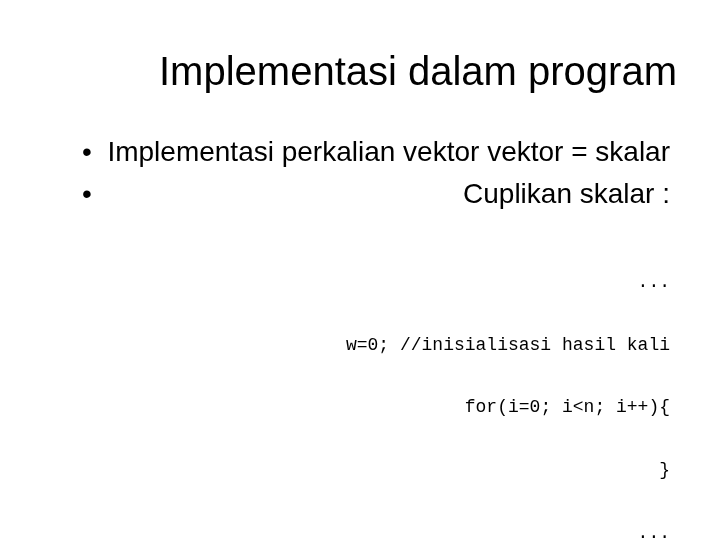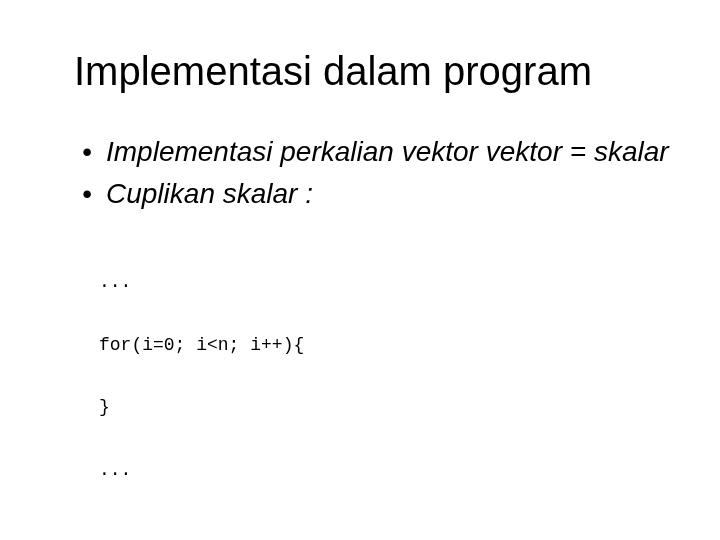--- a/index.html
+++ b/index.html
@@ -1,15 +1,15 @@
 <!DOCTYPE html>
 <html><head>
 <meta charset="utf-8">
 <style>
-  * { margin: 7px; padding: 0; box-sizing: border-box; }
+  * { margin: 7px; padding: 0; box-sizing: border-box; text-align: right; }
   body {
     width: 720px;
     height: 540px;
     background: #ffffff;
     font-family: Arial, Helvetica, sans-serif;
     color: #000000;
     padding: 28px 50px 40px 50px;
   }
   .title {
     font-size: 40px;
@@ -20,21 +20,20 @@
   .bullets {
     list-style: none;
     margin-bottom: 28px;
   }
   .bullets li {
     font-size: 28px;
     line-height: 1.25;
     padding-left: 28px;
     position: relative;
     margin-bottom: 4px;
-    font-style: italic;
   }
   .bullets li::before {
     content: "•";
     position: absolute;
     left: 4px;
     top: 0;
   }
   .code-block {
     font-family: "Courier New", Courier, monospace;
     font-size: 18px;
@@ -51,16 +50,17 @@
 
 <h1 class="title">Implementasi dalam program</h1>
 
 <ul class="bullets">
   <li>Implementasi perkalian vektor vektor = skalar</li>
   <li>Cuplikan skalar :</li>
 </ul>
 
 <div class="code-block">
 <div>...</div>
+<div>w=0; //inisialisasi hasil kali</div>
 <div>for(i=0; i&lt;n; i++){</div>
 <div>}</div>
 <div>...</div>
 </div>
 
 </body></html>

